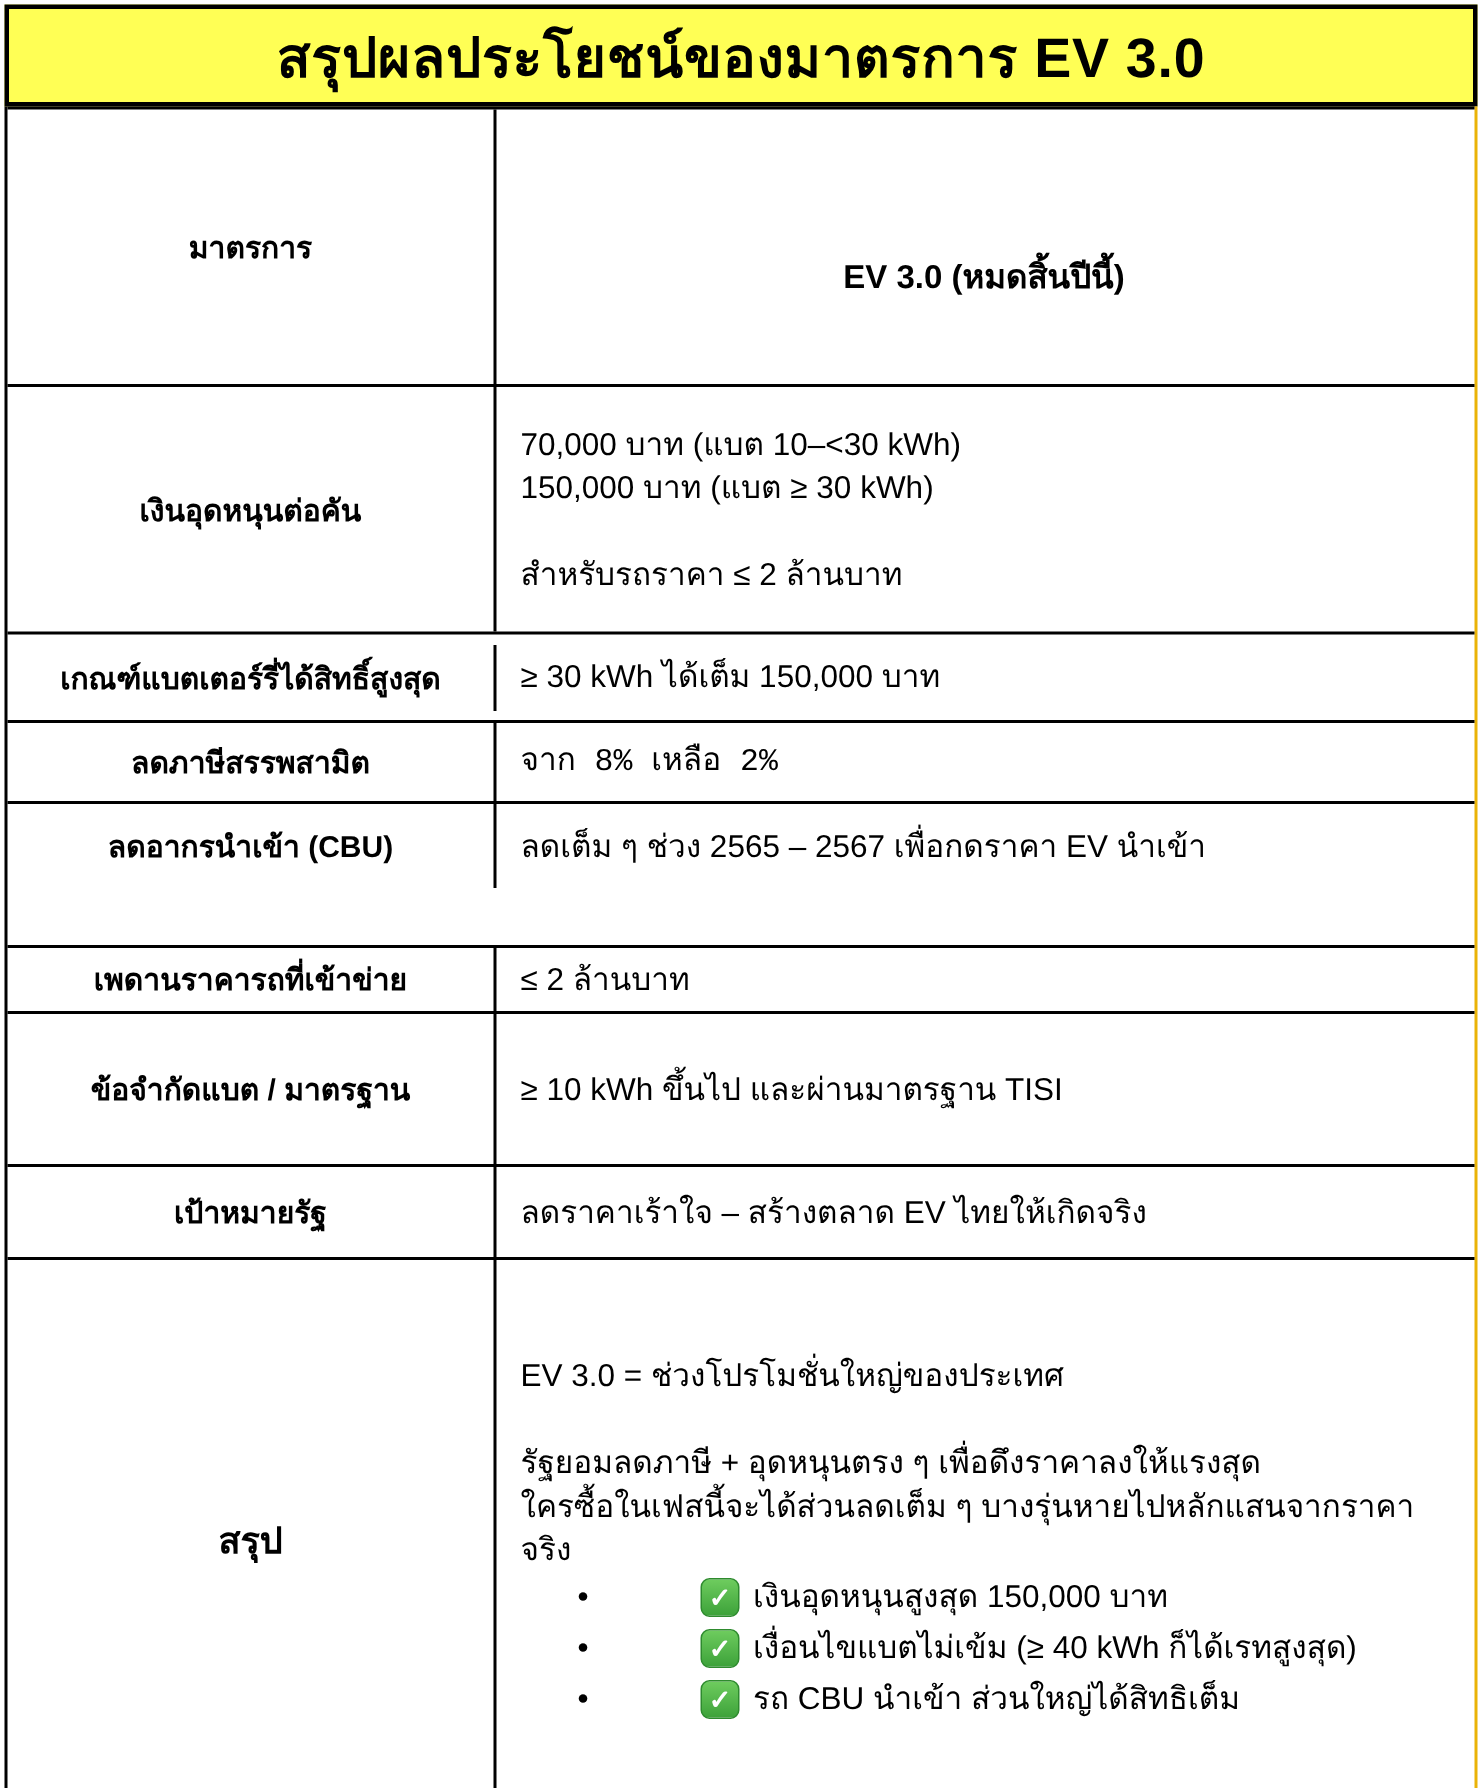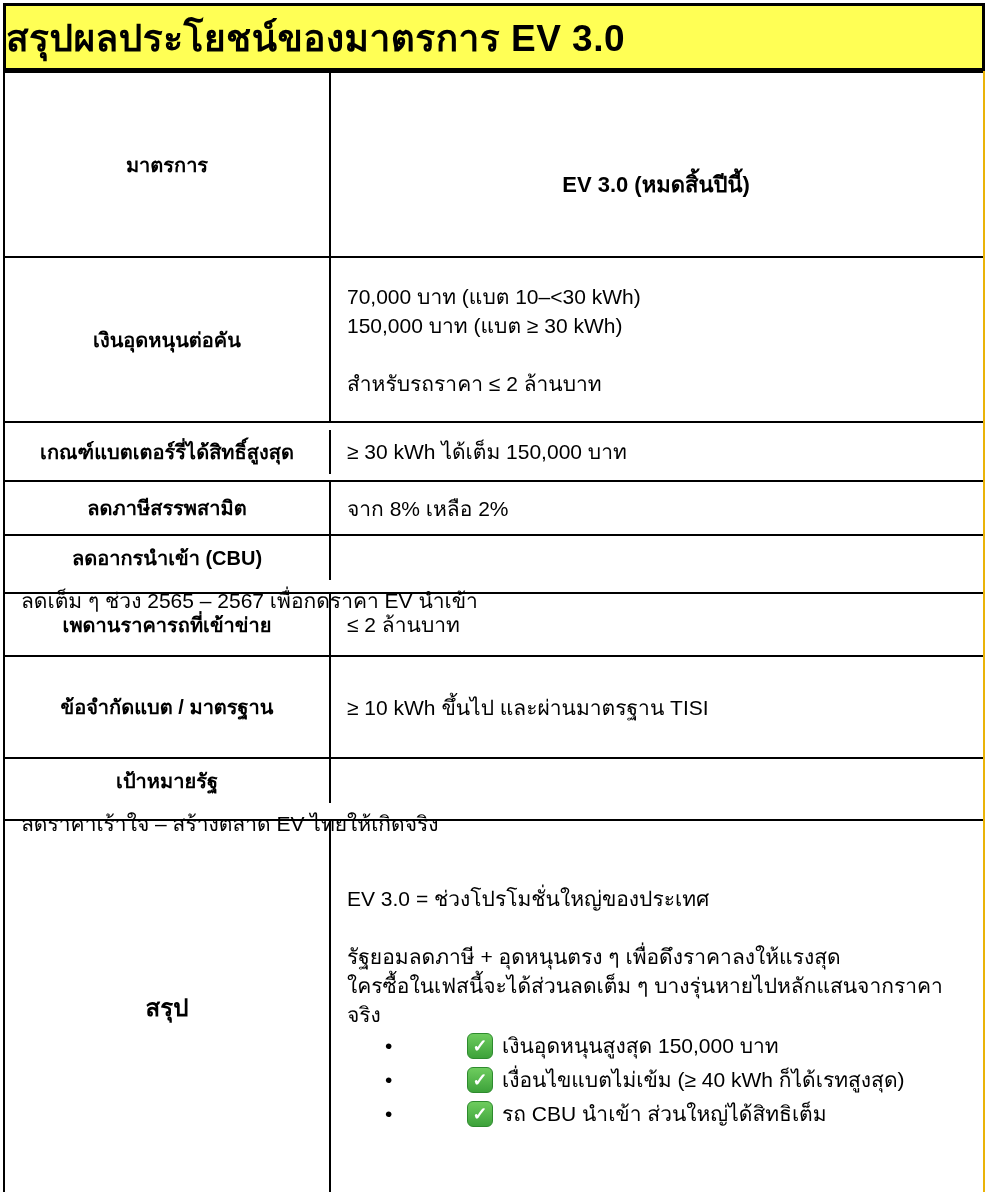--- a/index.html
+++ b/index.html
@@ -9,40 +9,40 @@
     font-family: "Liberation Sans", sans-serif;
     color: #000000;
   }
   .page { width: 988px; height: 1192px; padding: 3px 3px 0 3px; }
 
   
   .title-band {
     height: 68px;
     background: #FFFF55;
     border: 3px solid #000000;
-    display: flex; align-items: center; justify-content: flex-start;
+    display: flex; align-items: center; justify-content: center;
     font-size: 37px; font-weight: bold;
     letter-spacing: 0.5px;
   }
 
   
   .tbl {
     border-left: 2px solid #000;
     border-right: 2px solid #eab308;
     border-bottom: 4px solid #000;
   }
   .row { display: flex; border-top: 2px solid #000; }
   .r1 { height: 185px; }
   .r2 { height: 165px; }
   .r3 { height: 59px; align-items: center; }
-  .r4 { height: 54px; }
-  .r5 { height: 58px; flex-direction: column; }
-  .r6 { height: 63px; }
+  .r4 { height: 54px; font-family: Liberation Mono, monospace; }
+  .r5 { height: 58px; }
+  .r6 { height: 44px; margin-top: 38px; }
   .r7 { height: 102px; }
-  .r8 { height: 62px; flex-direction: column; }
+  .r8 { height: 62px; }
   .r9 { height: 374px; }
 
   .c1 {
     width: 326px; flex: none;
     border-right: 2px solid #000;
     display: flex; align-items: center; justify-content: center;
     text-align: center;
     font-weight: bold; font-size: 20px;
     padding: 6px 10px;
   }

